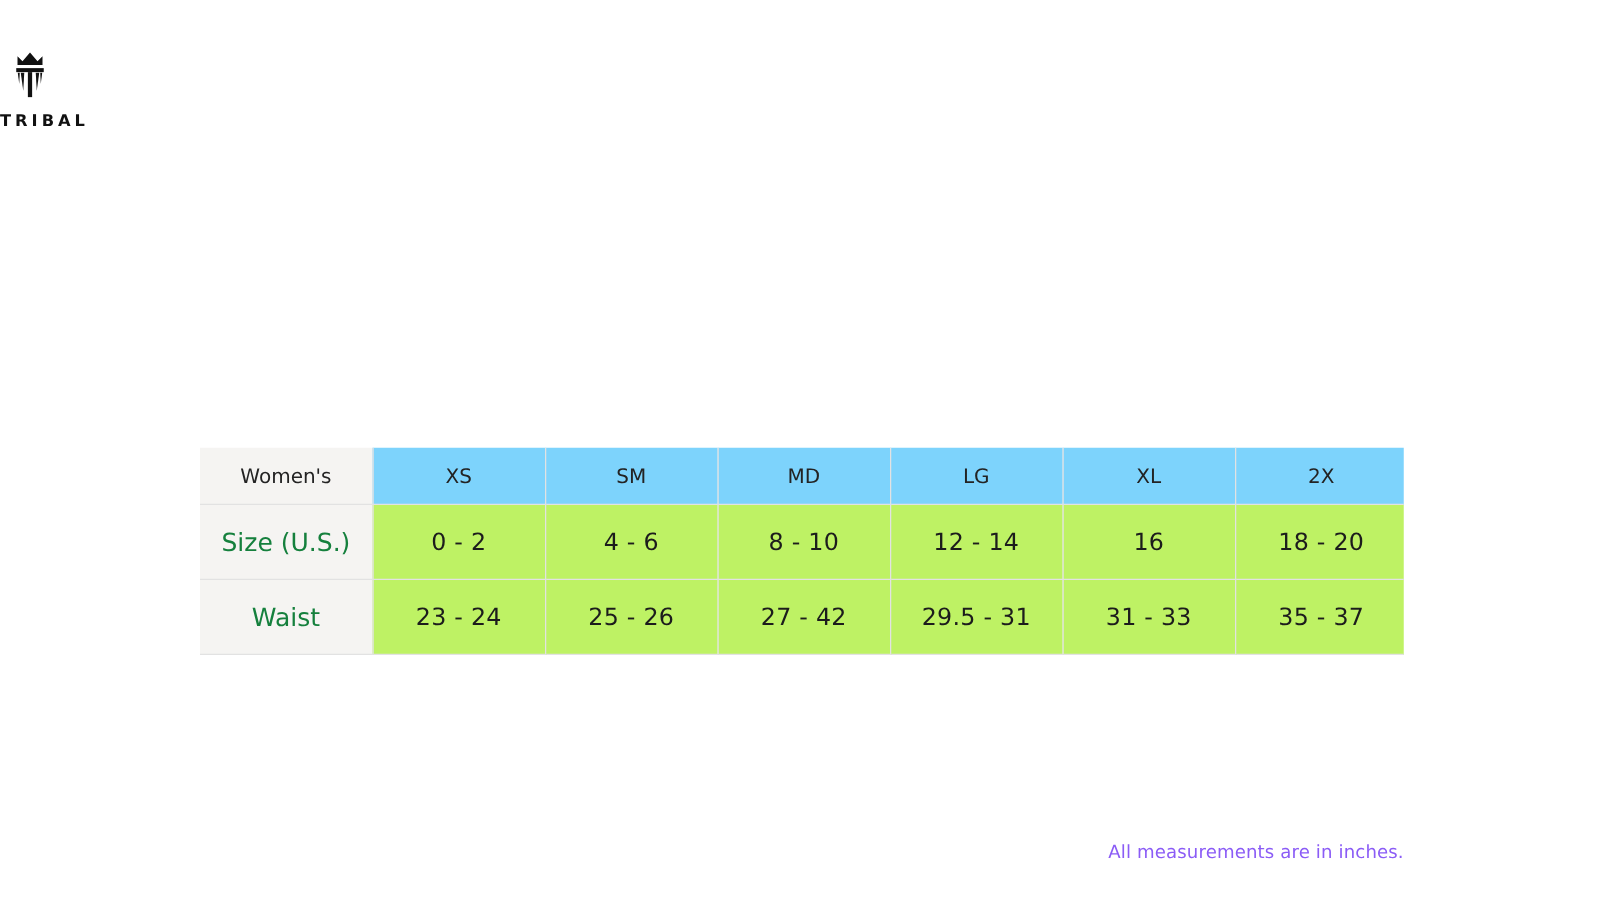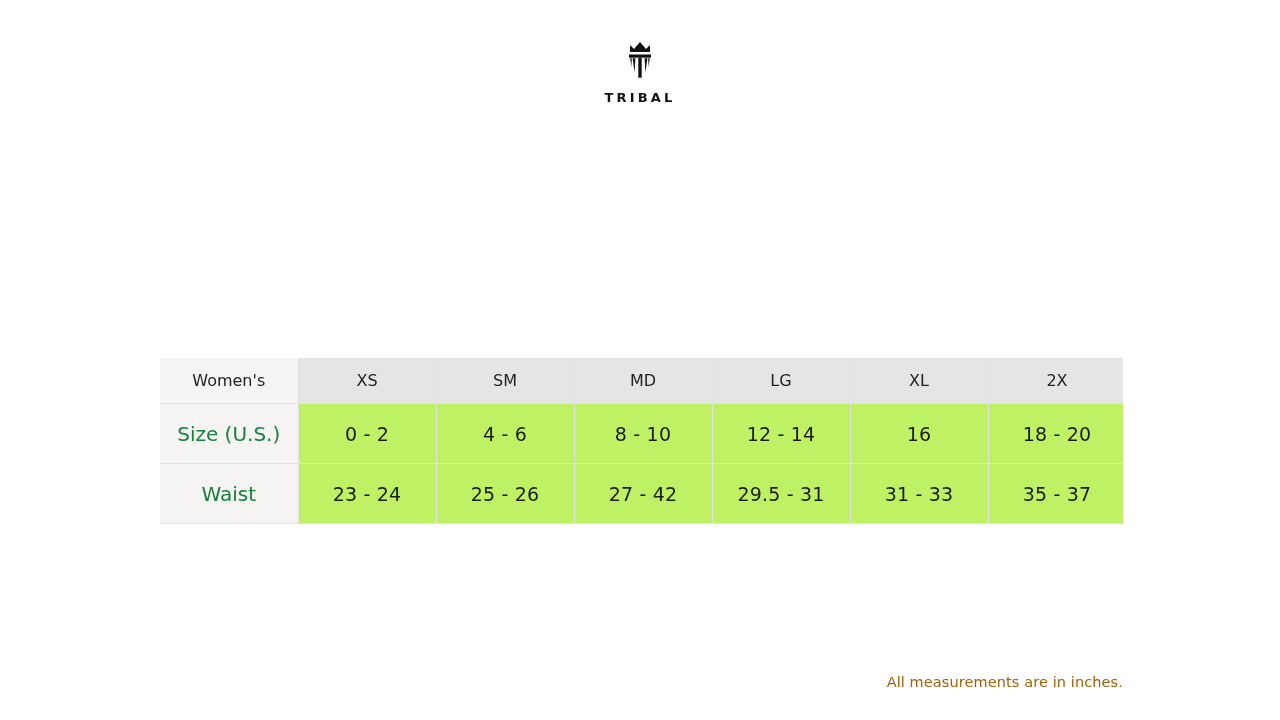--- a/index.html
+++ b/index.html
@@ -17,21 +17,21 @@
   }
 
   
   .brand {
     position: absolute;
     top: 38px;
     left: 0;
     width: 1280px;
     display: flex;
     flex-direction: column;
-    align-items: center;
+    align-items: flex-start;
   }
   .brand-mark {
     width: 48px;
     height: 48px;
     display: block;
   }
   .brand-word {
     margin-top: 4px;
     font-family: "DejaVu Sans", sans-serif;
     font-size: 13px;
@@ -67,21 +67,21 @@
     border-left: none;
   }
   table.size-chart thead th {
     border-top: none;
   }
   
   .hdr-cell {
     height: 43px;
     font-size: 16px;
     color: #232323;
-    background: #e5e5e5;
+    background: #7dd3fc;
     font-weight: 600;
   }
   .hdr-label {
     background: #f5f4f2;
   }
   
   .row-label {
     height: 57px;
     background: #f5f4f2;
     font-size: 20px;
@@ -100,21 +100,21 @@
   
   col.c-label { width: 138px; }
   col.c-size  { width: 138px; }
 
   
   .footnote {
     position: absolute;
     right: 157px;
     top: 674px;
     font-size: 14.5px;
-    color: #a16207;
+    color: #8b5cf6;
     font-weight: 400;
     letter-spacing: 0.1px;
   }
 </style>
 </head>
 <body>
 
 <div class="brand">
   <span class="brand-mark">
     <svg viewBox="0 0 48 48" width="48" height="48" aria-hidden="true">

